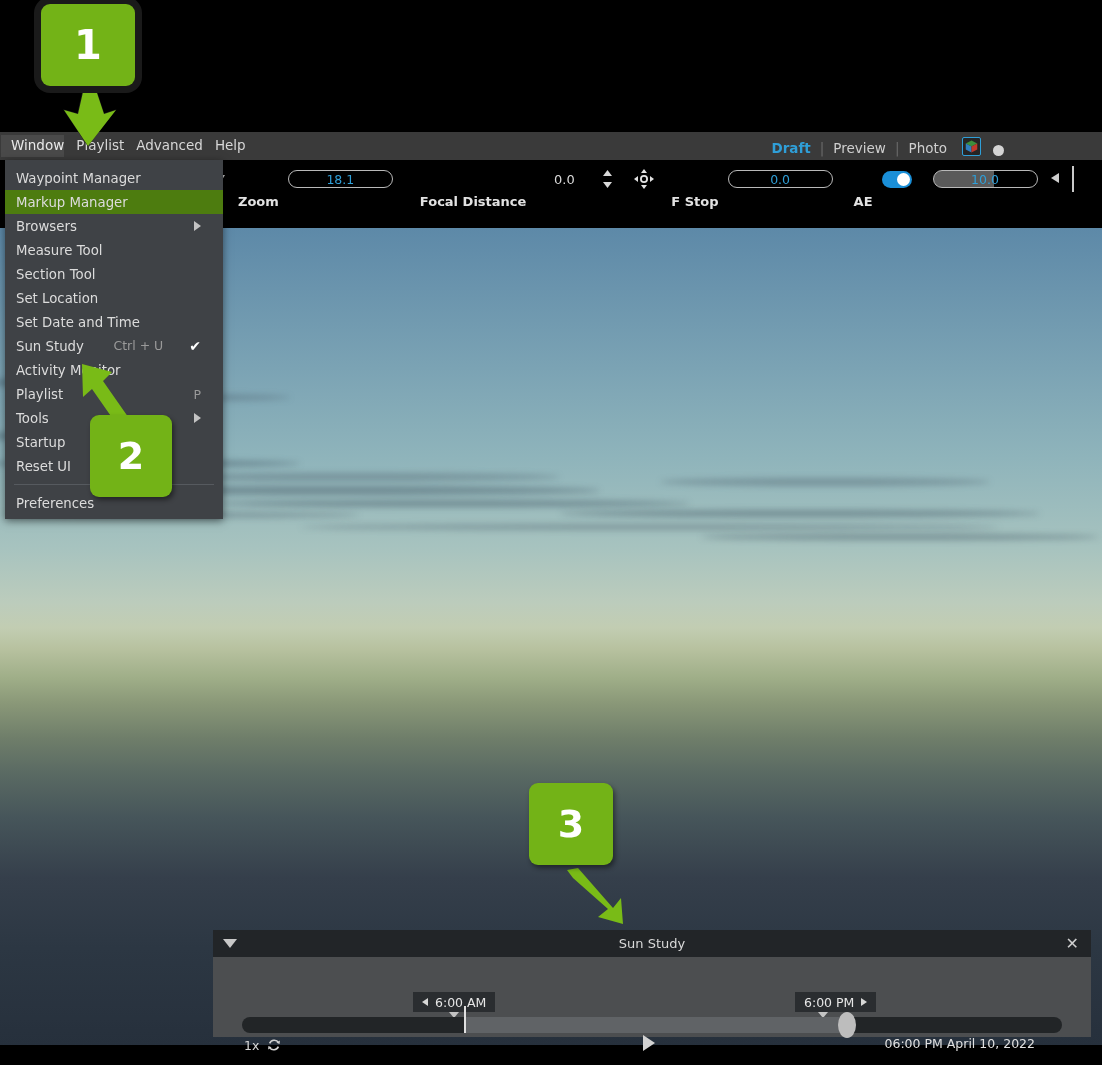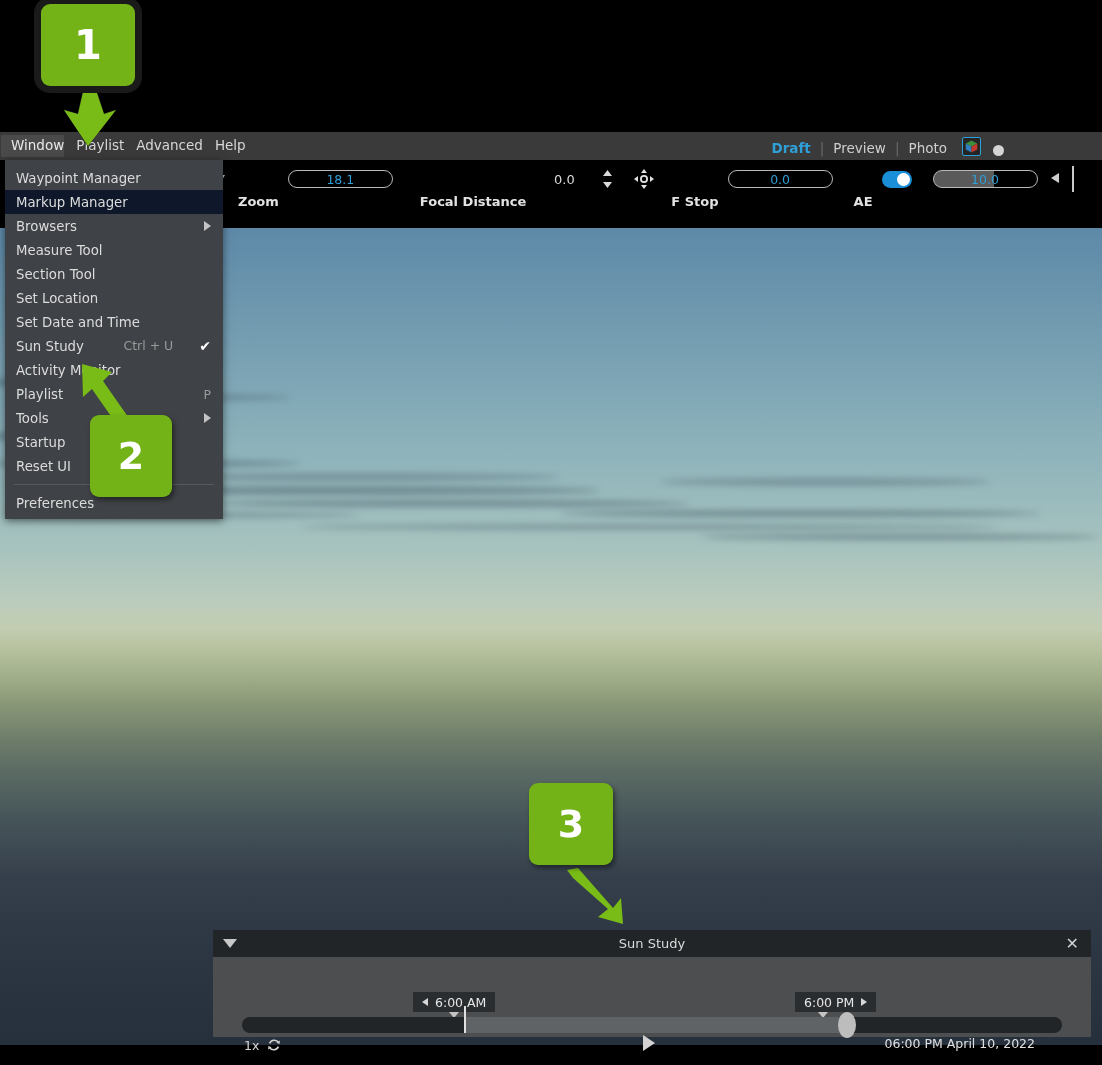--- a/index.html
+++ b/index.html
@@ -139,25 +139,25 @@
     width: 218px;
     background: #3f4246;
     box-shadow: 0 2px 8px rgba(0,0,0,.5);
     padding: 6px 0 4px 0;
     z-index: 40;
   }
   .mi {
     position: relative;
     height: 24px;
     display: flex; align-items: center;
-    padding: 0 12px 0 11px;
+    padding: 0 22px 0 11px;
     font-size: 13.3px; color: #dcdcdc;
     cursor: default;
   }
-  .mi.hl { background: #0f172a; }
+  .mi.hl { background: #4d7c0f; }
   .mi .mi-label { flex: 0 0 auto; }
   .mi .mi-right {
     margin-left: auto; display: flex; align-items: flex-start; gap: 26px;
   }
   .mi .mi-shortcut { color: #9a9a9a; font-size: 12.5px; }
   .mi .mi-check { color: #ffffff; font-size: 14px; font-weight: bold; }
   .mi .mi-arrow {
     width: 0; height: 0;
     border-left: 7px solid #c3c3c3;
     border-top: 5px solid transparent;

